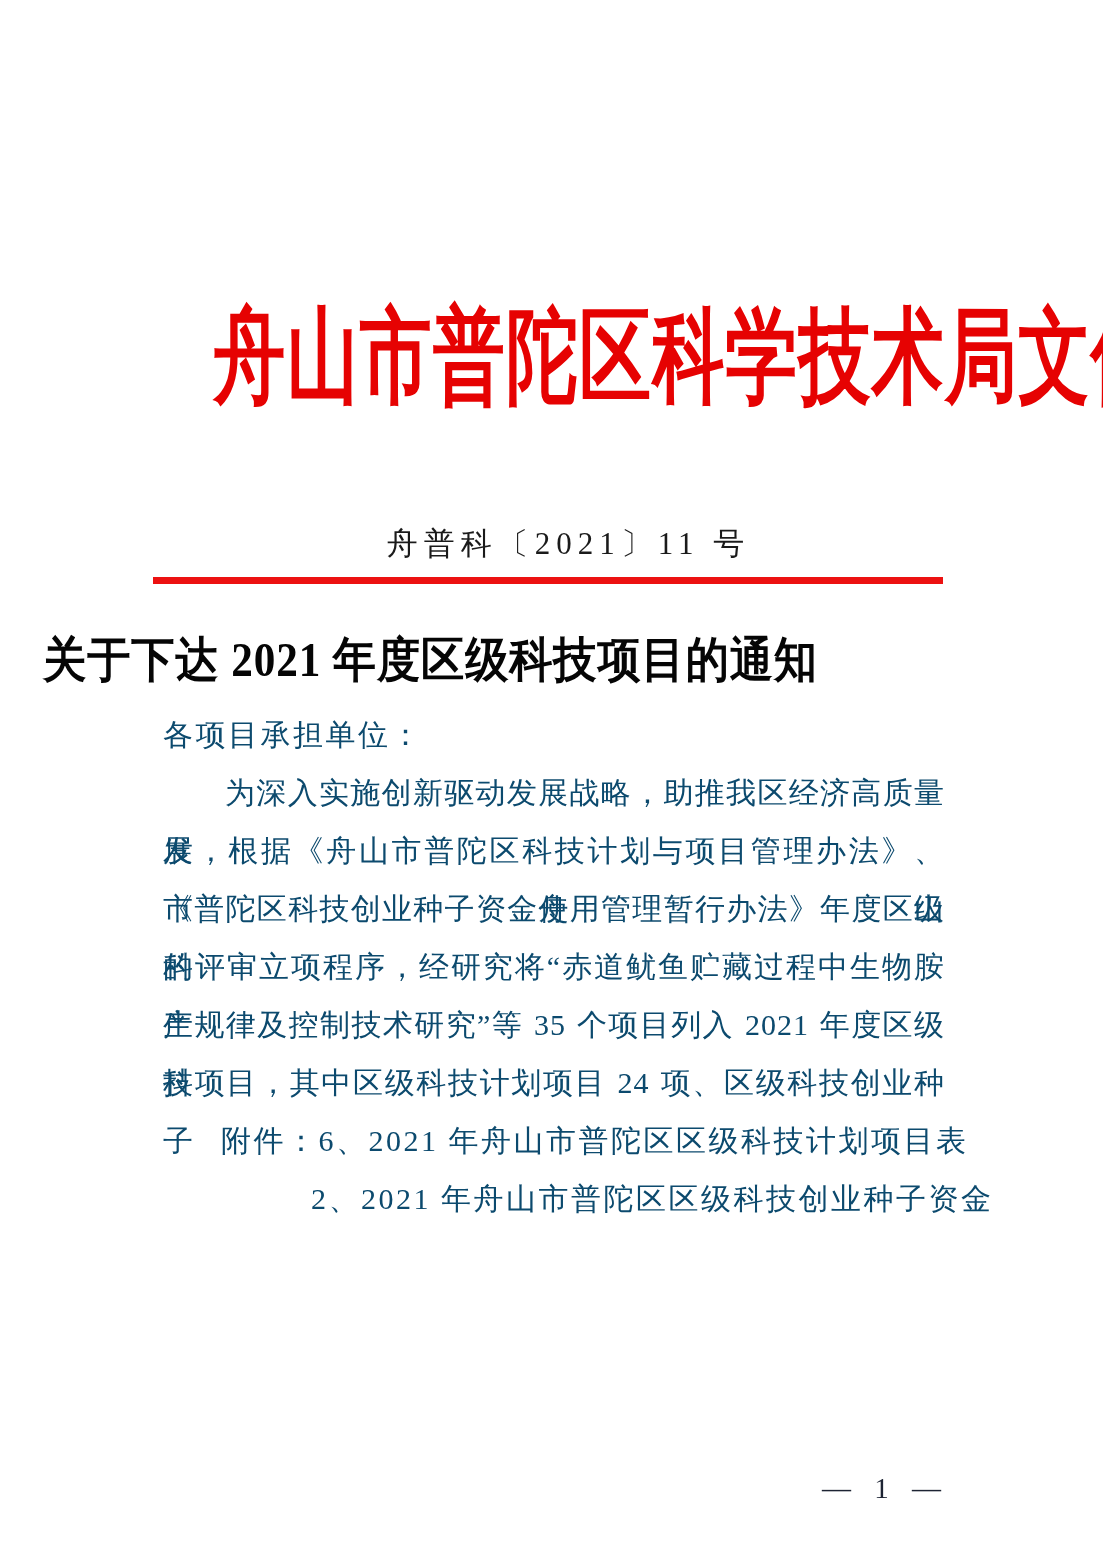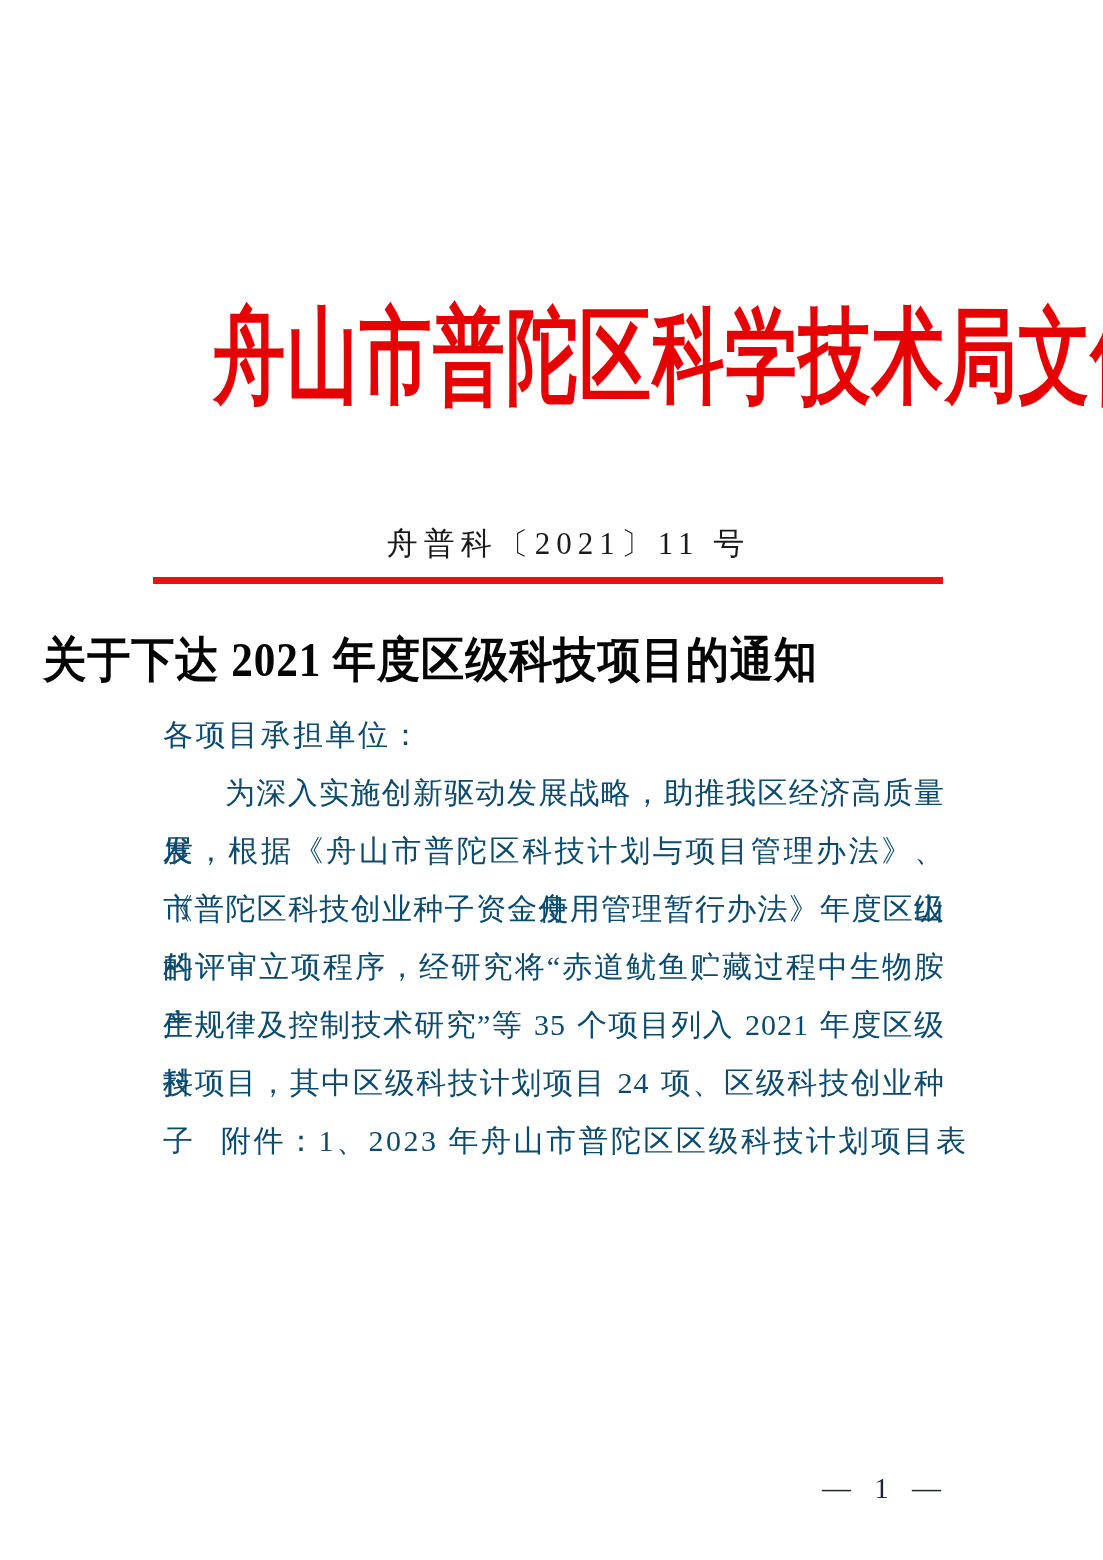--- a/index.html
+++ b/index.html
@@ -135,18 +135,19 @@
   <div class="body-block">
     <div class="ln">各项目承担单位：</div>
 
     <div class="ln j ind-first">为深入实施创新驱动发展战略，助推我区经济高质量发</div>
     <div class="ln j">展，根据《舟山市普陀区科技计划与项目管理办法》、《舟山</div>
     <div class="ln j">市普陀区科技创业种子资金使用管理暂行办法》年度区级科</div>
     <div class="ln j">的评审立项程序，经研究将“赤道鱿鱼贮藏过程中生物胺产</div>
     <div class="ln j">生规律及控制技术研究”等 35 个项目列入 2021 年度区级科</div>
     <div class="ln j">技项目，其中区级科技计划项目 24 项、区级科技创业种子</div>
 
-    <div class="ln att-1">附件：1、2023 年舟山市普陀区区级科技计划项目表</div>
+    <div class="ln att-1">附件：6、2021 年舟山市普陀区区级科技计划项目表</div>
+    <div class="ln att-2">2、2021 年舟山市普陀区区级科技创业种子资金</div>
   </div>
 
   <div class="page-number">— 1 —</div>
 
 </div>
 
 </body></html>

